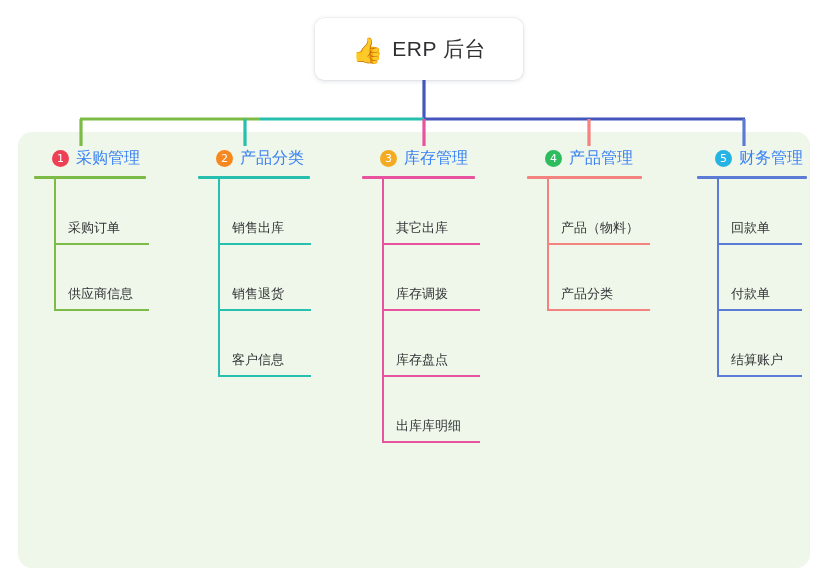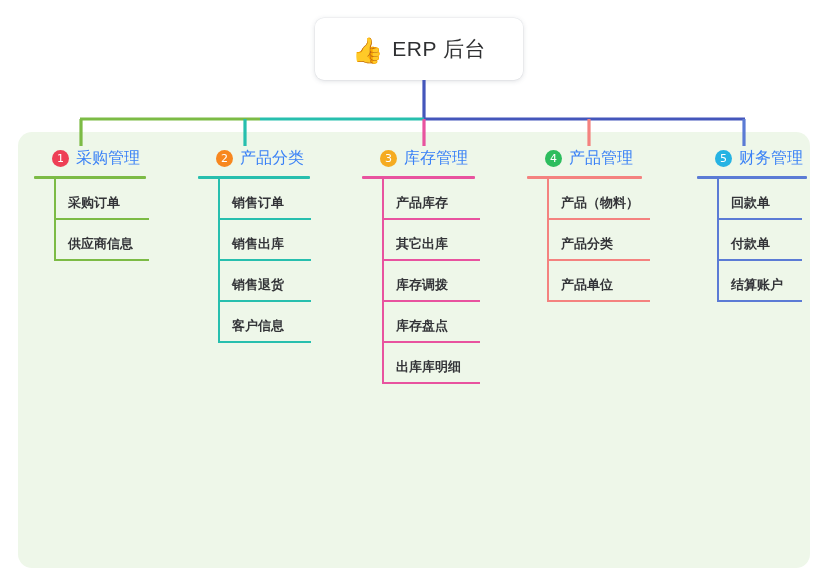--- a/index.html
+++ b/index.html
@@ -100,22 +100,21 @@
     padding-top: 0px;
   }
   .spine {
     position: absolute;
     left: 20px; top: 0;
     width: 2px;
     bottom: 0;
   }
   .child {
     position: relative;
-    height: 41px;
-    font-weight: bold;
+    height: 66px;
   }
   .child-label {
     position: absolute;
     left: 14px;
     bottom: 8px;
     font-size: 13px;
     color: #333438;
     white-space: nowrap;
   }
   .child-rule {
@@ -170,24 +169,20 @@
       </div>
       <div class="column" style="left: 198px;">
         <div class="col-head">
           <span class="badge" style="background: rgb(247, 135, 31);">2</span>
           <span class="col-title">产品分类</span>
         </div>
         <div class="head-rule" style="background: rgb(39, 191, 174); width: 112px;"></div>
         <div class="children">
           <div class="spine" style="background: rgb(39, 191, 174);"></div>
           <div class="child">
-            <span class="child-label">销售订单</span>
-            <div class="child-rule" style="background: rgb(39, 191, 174); width: 93px;"></div>
-          </div>
-          <div class="child">
             <span class="child-label">销售出库</span>
             <div class="child-rule" style="background: rgb(39, 191, 174); width: 93px;"></div>
           </div>
           <div class="child">
             <span class="child-label">销售退货</span>
             <div class="child-rule" style="background: rgb(39, 191, 174); width: 93px;"></div>
           </div>
           <div class="child">
             <span class="child-label">客户信息</span>
             <div class="child-rule" style="background: rgb(39, 191, 174); width: 93px;"></div>
@@ -196,24 +191,20 @@
       </div>
       <div class="column" style="left: 362px;">
         <div class="col-head">
           <span class="badge" style="background: rgb(245, 171, 33);">3</span>
           <span class="col-title">库存管理</span>
         </div>
         <div class="head-rule" style="background: rgb(232, 83, 159); width: 113px;"></div>
         <div class="children">
           <div class="spine" style="background: rgb(232, 83, 159);"></div>
           <div class="child">
-            <span class="child-label">产品库存</span>
-            <div class="child-rule" style="background: rgb(232, 83, 159); width: 98px;"></div>
-          </div>
-          <div class="child">
             <span class="child-label">其它出库</span>
             <div class="child-rule" style="background: rgb(232, 83, 159); width: 98px;"></div>
           </div>
           <div class="child">
             <span class="child-label">库存调拨</span>
             <div class="child-rule" style="background: rgb(232, 83, 159); width: 98px;"></div>
           </div>
           <div class="child">
             <span class="child-label">库存盘点</span>
             <div class="child-rule" style="background: rgb(232, 83, 159); width: 98px;"></div>
@@ -233,24 +224,20 @@
         <div class="children">
           <div class="spine" style="background: rgb(244, 130, 127);"></div>
           <div class="child">
             <span class="child-label">产品（物料）</span>
             <div class="child-rule" style="background: rgb(244, 130, 127); width: 103px;"></div>
           </div>
           <div class="child">
             <span class="child-label">产品分类</span>
             <div class="child-rule" style="background: rgb(244, 130, 127); width: 103px;"></div>
           </div>
-          <div class="child">
-            <span class="child-label">产品单位</span>
-            <div class="child-rule" style="background: rgb(244, 130, 127); width: 103px;"></div>
-          </div>
         </div>
       </div>
       <div class="column" style="left: 697px;">
         <div class="col-head">
           <span class="badge" style="background: rgb(38, 179, 227);">5</span>
           <span class="col-title">财务管理</span>
         </div>
         <div class="head-rule" style="background: rgb(91, 123, 213); width: 110px;"></div>
         <div class="children">
           <div class="spine" style="background: rgb(91, 123, 213);"></div>

